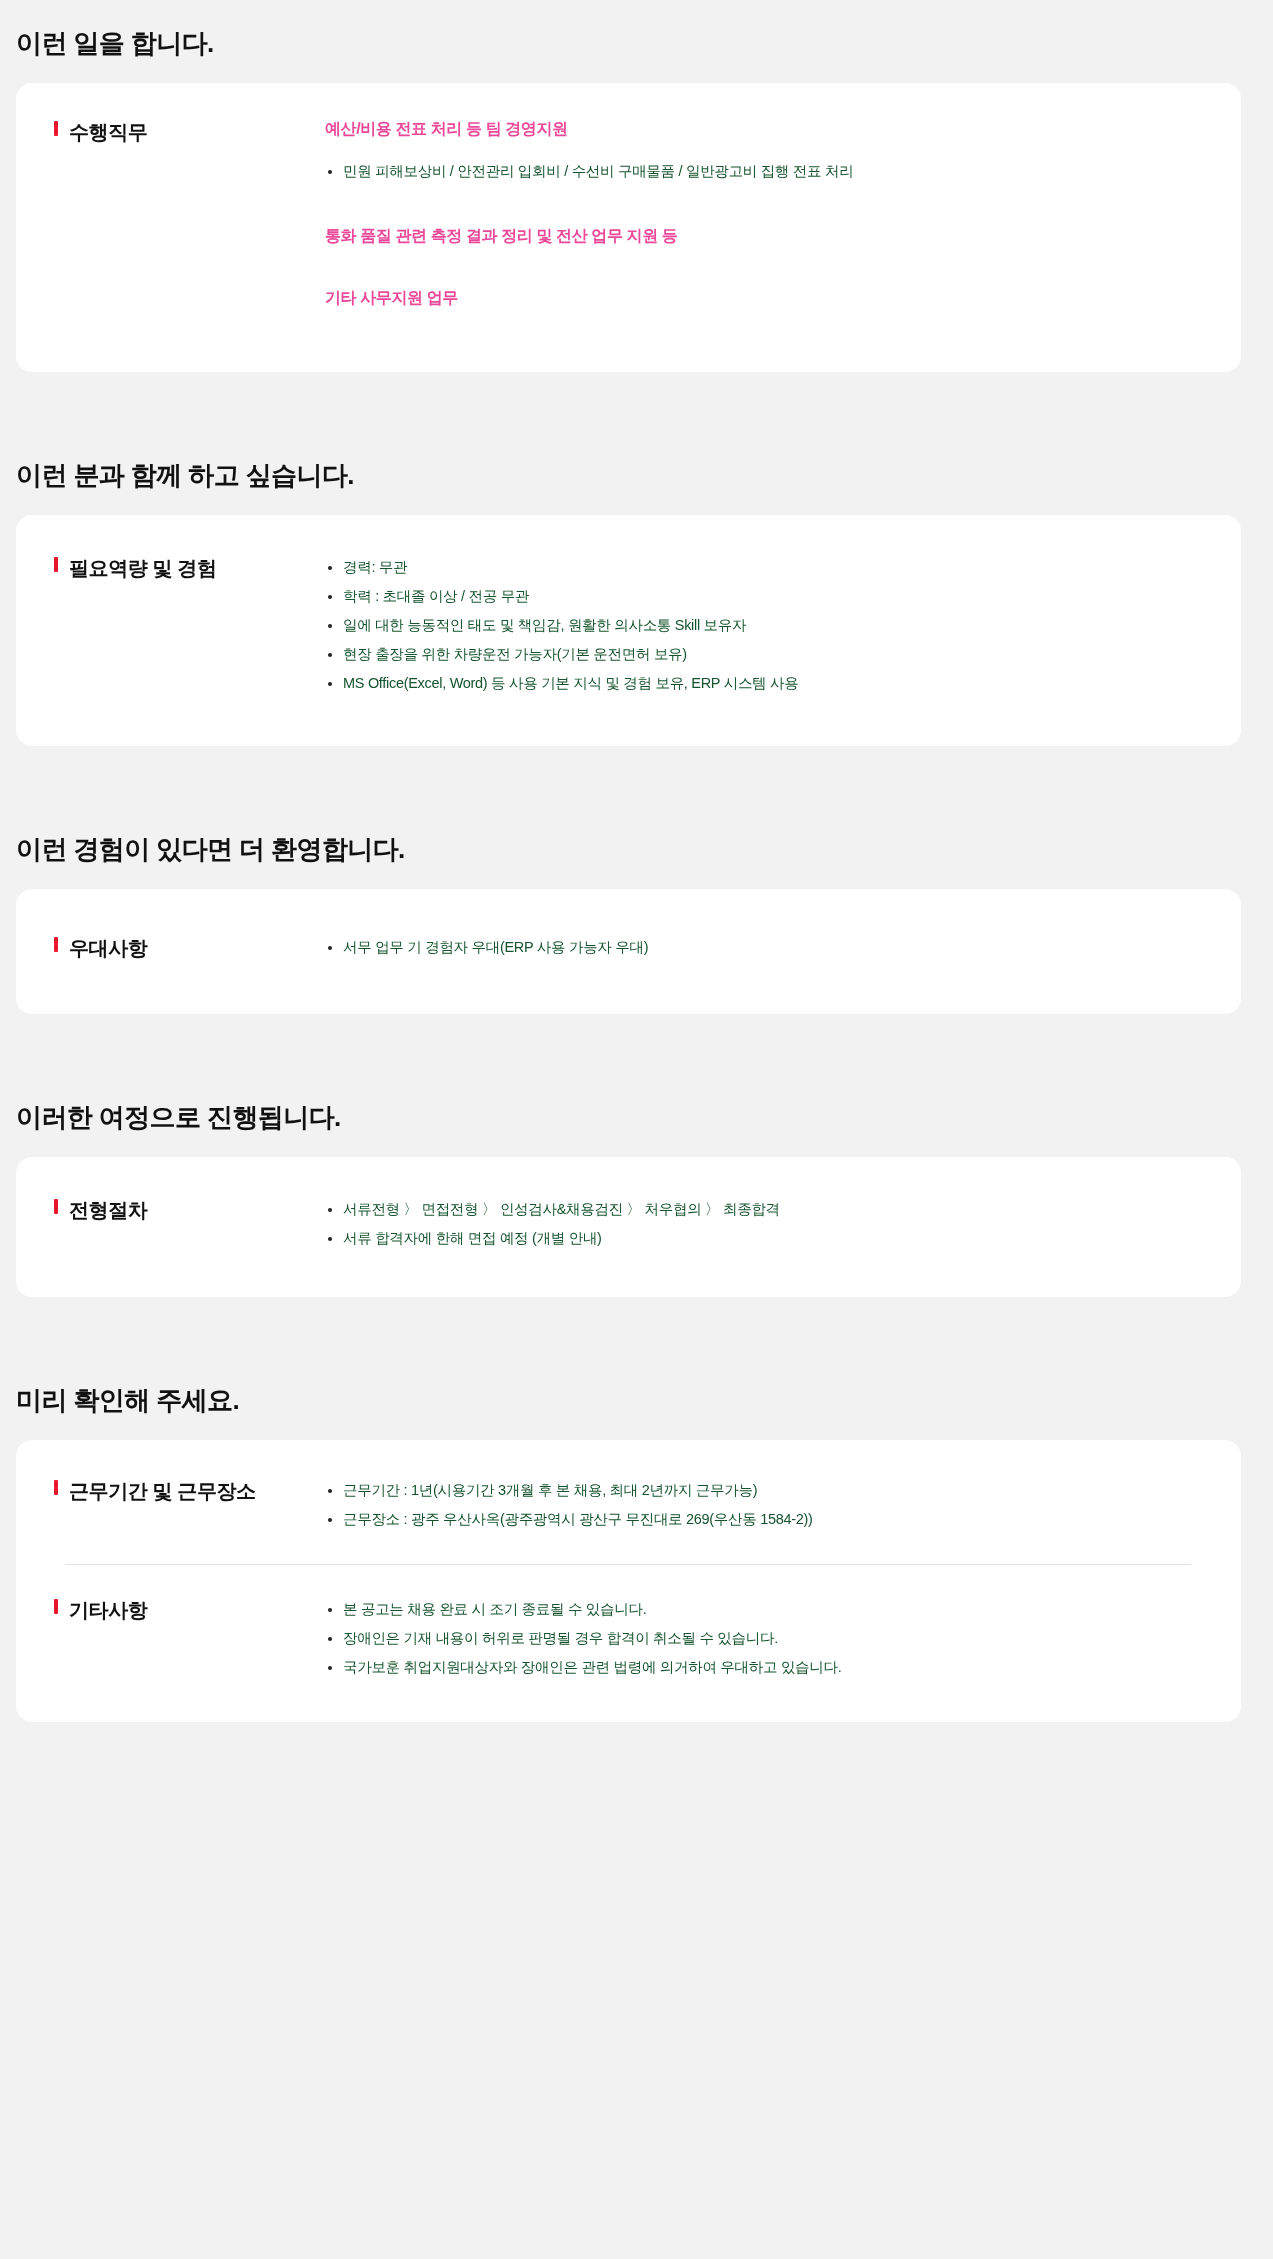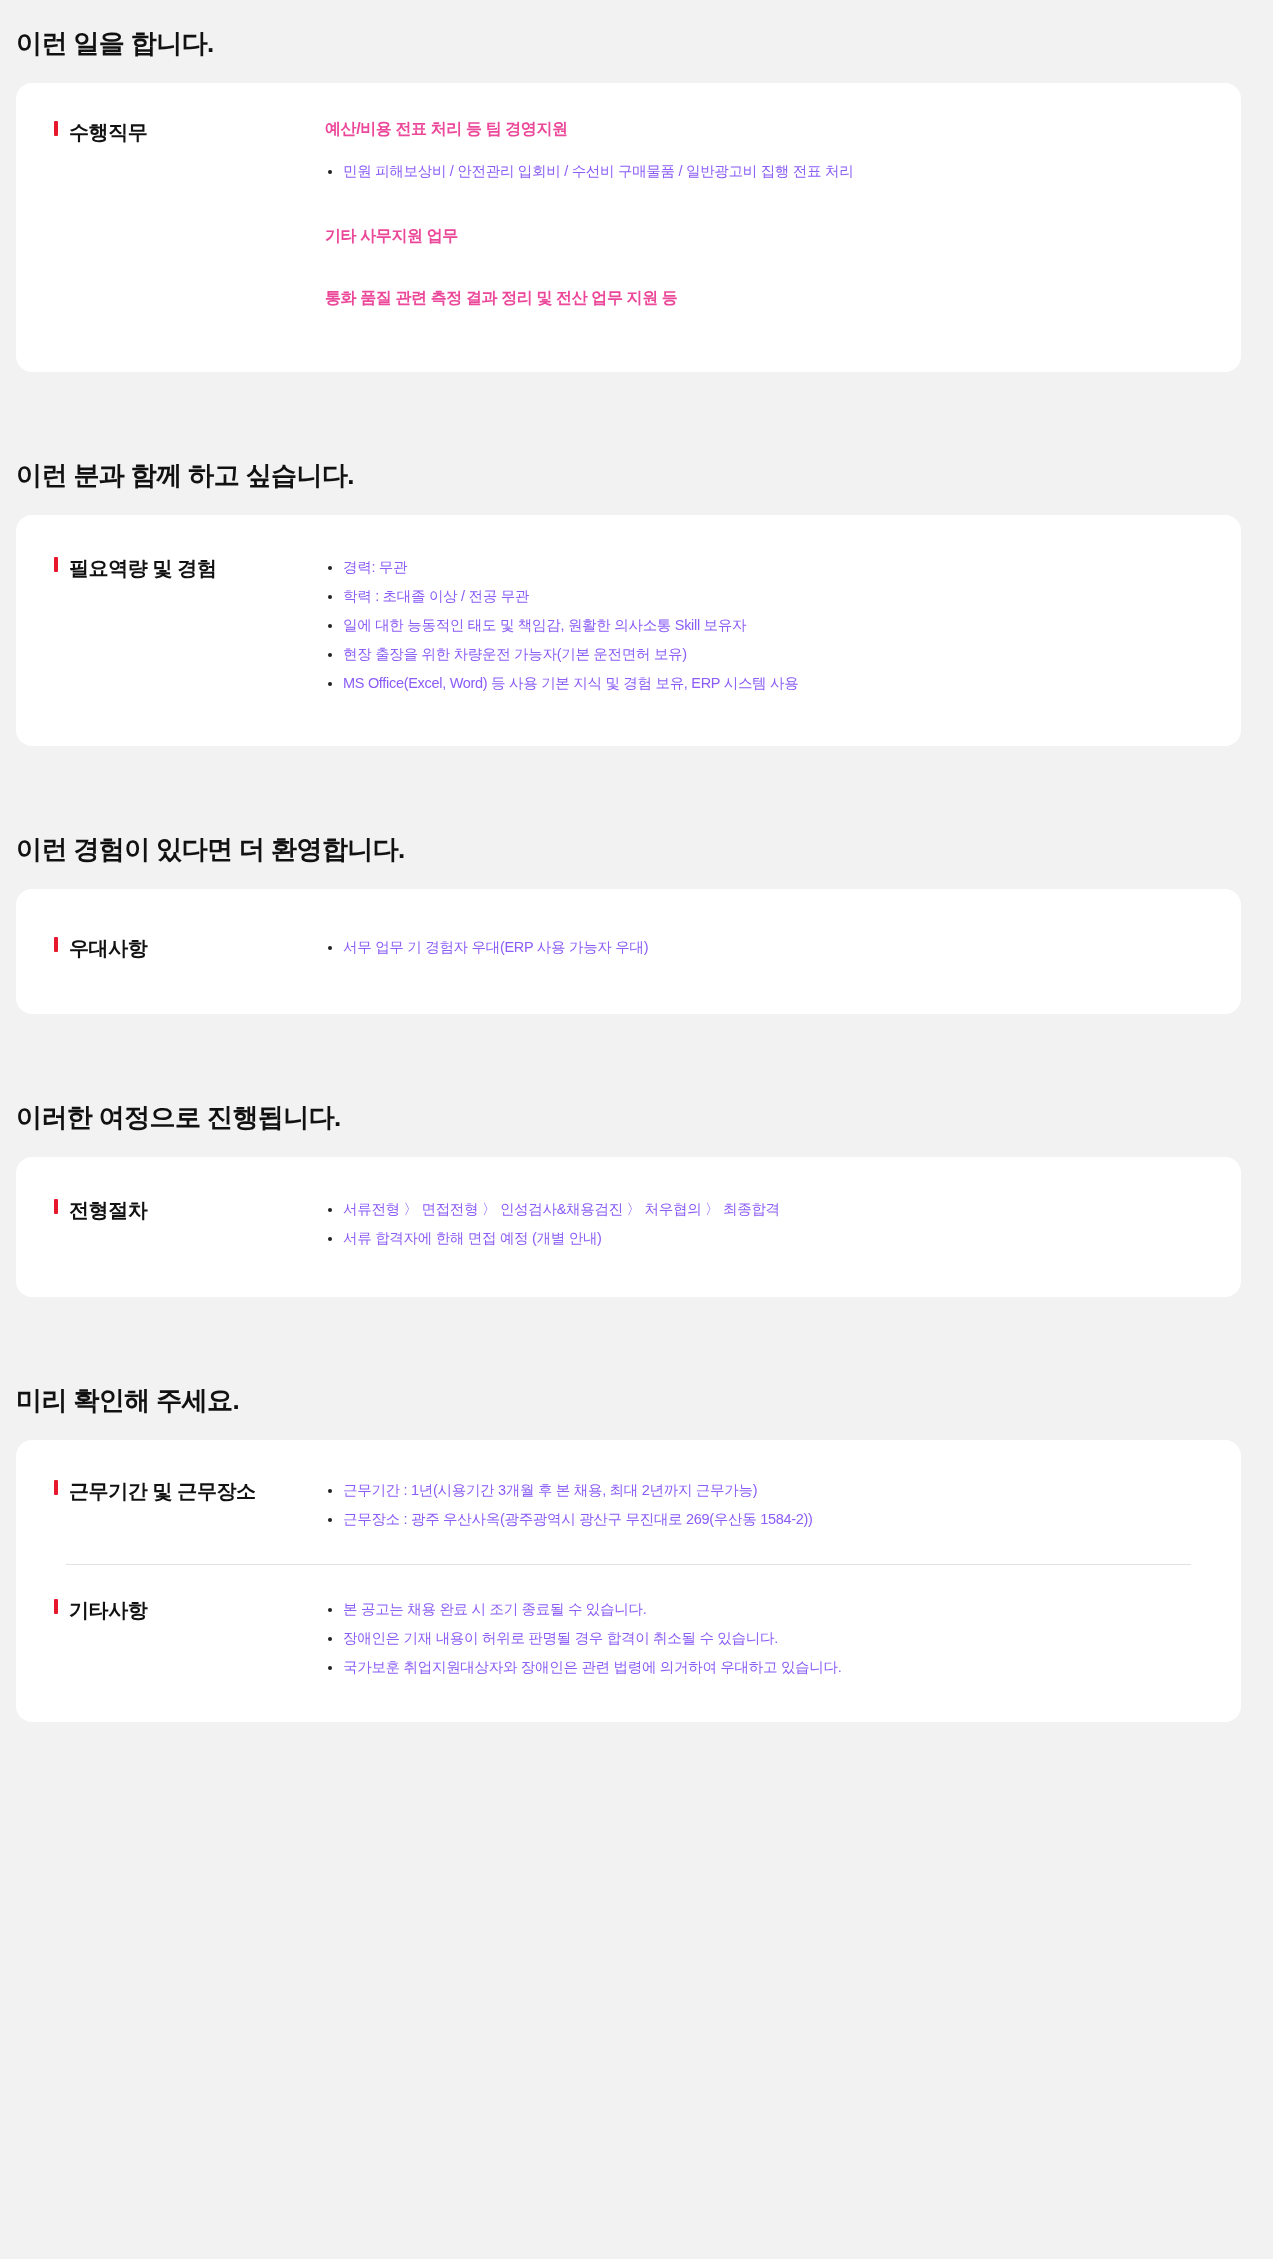--- a/index.html
+++ b/index.html
@@ -81,21 +81,21 @@
   ul.bullets {
     list-style: none;
     margin: 0;
     padding: 0;
   }
   ul.bullets li {
     position: relative;
     padding-left: 18px;
     font-size: 14.5px;
     line-height: 2.0;
-    color: #8b5cf6;
+    color: #14532d;
     letter-spacing: -0.3px;
   }
   ul.bullets li::before {
     content: "";
     position: absolute;
     left: 3px;
     top: 13px;
     width: 4px;
     height: 4px;
     border-radius: 50%;
@@ -124,22 +124,22 @@
       <div class="row">
         <div class="row-label">
           <span class="bar"></span>
           <span class="row-label-text">수행직무</span>
         </div>
         <div class="row-content">
           <p class="heading">예산/비용 전표 처리 등 팀 경영지원</p>
           <ul class="bullets">
             <li>민원 피해보상비 / 안전관리 입회비 / 수선비 구매물품 / 일반광고비 집행 전표 처리</li>
           </ul>
+          <p class="heading mt">통화 품질 관련 측정 결과 정리 및 전산 업무 지원 등</p>
           <p class="heading mt">기타 사무지원 업무</p>
-          <p class="heading mt">통화 품질 관련 측정 결과 정리 및 전산 업무 지원 등</p>
         </div>
       </div>
     </div>
   </div>
 
   <div class="section">
     <h2 class="section-title">이런 분과 함께 하고 싶습니다.</h2>
     <div class="card card-require">
       <div class="row">
         <div class="row-label">

